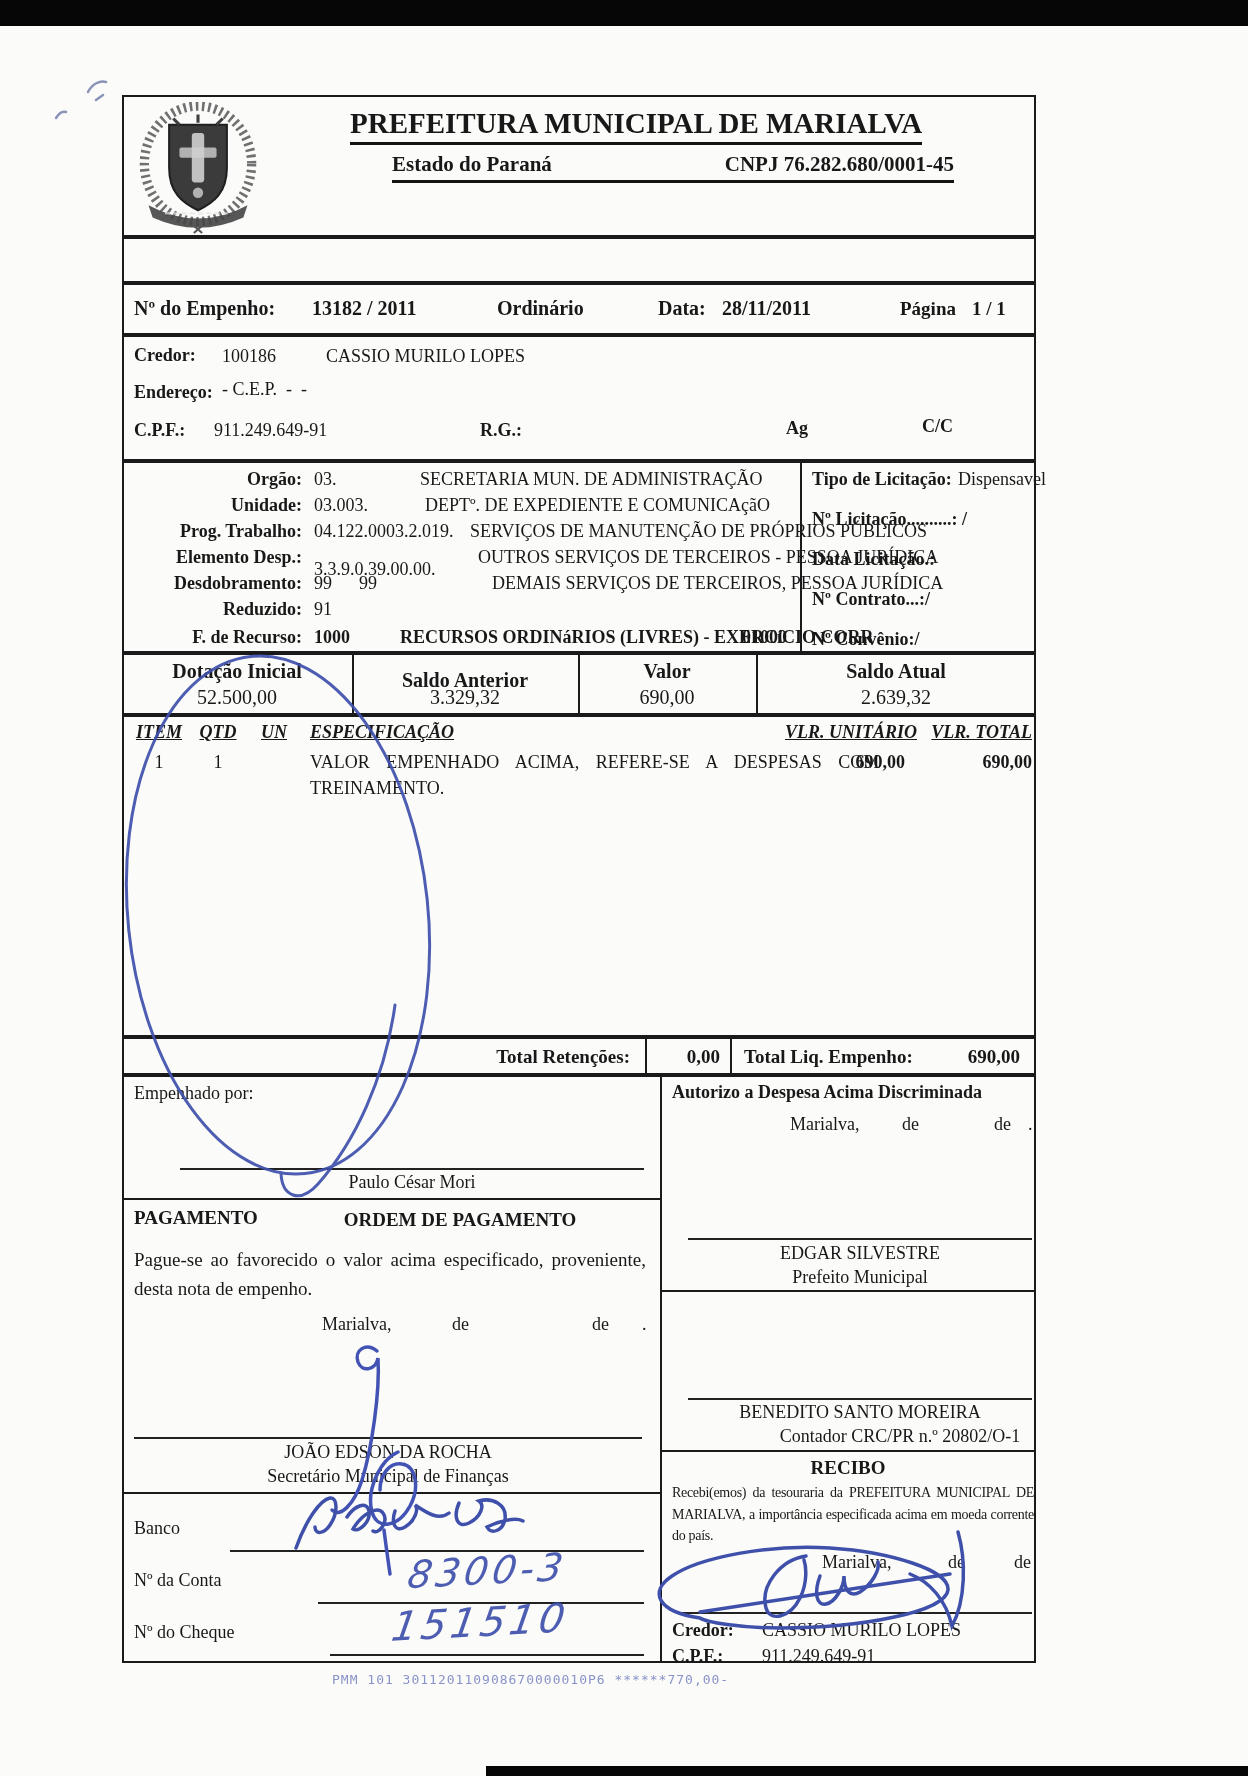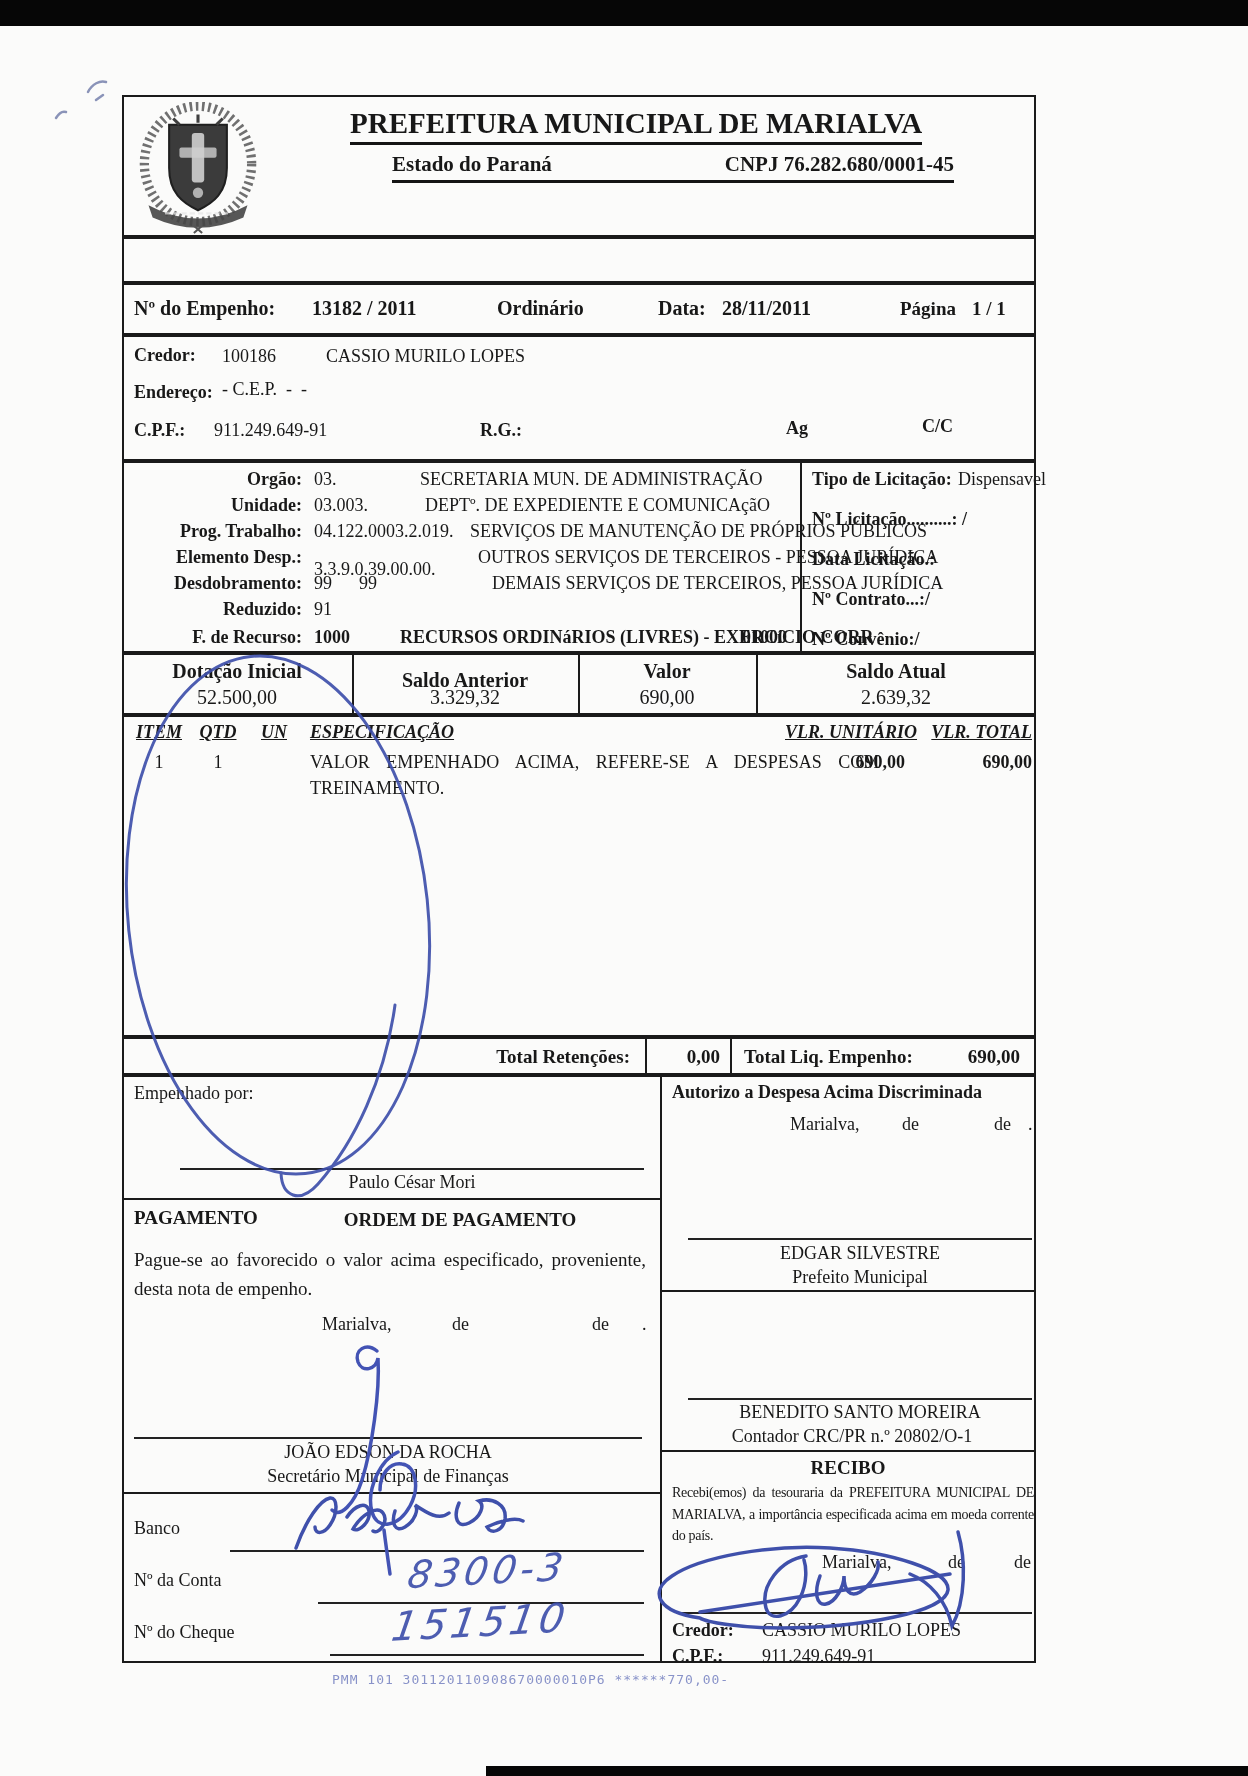--- a/index.html
+++ b/index.html
@@ -192,21 +192,21 @@
   <span class="t" style="left:790px;top:1114px;">Marialva,</span>
   <span class="t" style="left:902px;top:1114px;">de</span>
   <span class="t" style="left:994px;top:1114px;">de</span>
   <span class="t" style="left:1028px;top:1114px;">.</span>
   <div class="sig" style="left:688px;top:1238px;width:344px;"></div>
   <span class="t ctr" style="left:688px;top:1243px;width:344px;">EDGAR SILVESTRE</span>
   <span class="t ctr" style="left:688px;top:1267px;width:344px;">Prefeito Municipal</span>
 
   <div class="sig" style="left:688px;top:1398px;width:344px;"></div>
   <span class="t ctr" style="left:688px;top:1402px;width:344px;">BENEDITO SANTO MOREIRA</span>
-  <span class="t ctr" style="left:680px;top:1426px;width:344px;">Contador CRC/PR n.º 20802/O-1</span>
+  <span class="t ctr" style="left:728px;top:1426px;width:344px;">Contador CRC/PR n.º 20802/O-1</span>
 
   <span class="t b fs19 ctr" style="left:660px;top:1456px;width:376px;">RECIBO</span>
   <div class="t just fs14" style="left:672px;top:1482px;width:362px;line-height:1.55;">Recebi(emos) da tesouraria da PREFEITURA MUNICIPAL DE MARIALVA, a importância especificada acima em moeda corrente do país.</div>
   <span class="t" style="left:822px;top:1552px;">Marialva,</span>
   <span class="t" style="left:948px;top:1552px;">de</span>
   <span class="t" style="left:1014px;top:1552px;">de</span>
   <div class="sig" style="left:680px;top:1612px;width:352px;"></div>
   <span class="t b" style="left:672px;top:1620px;">Credor:</span>
   <span class="t" style="left:762px;top:1620px;">CASSIO MURILO LOPES</span>
   <span class="t b" style="left:672px;top:1646px;">C.P.F.:</span>

